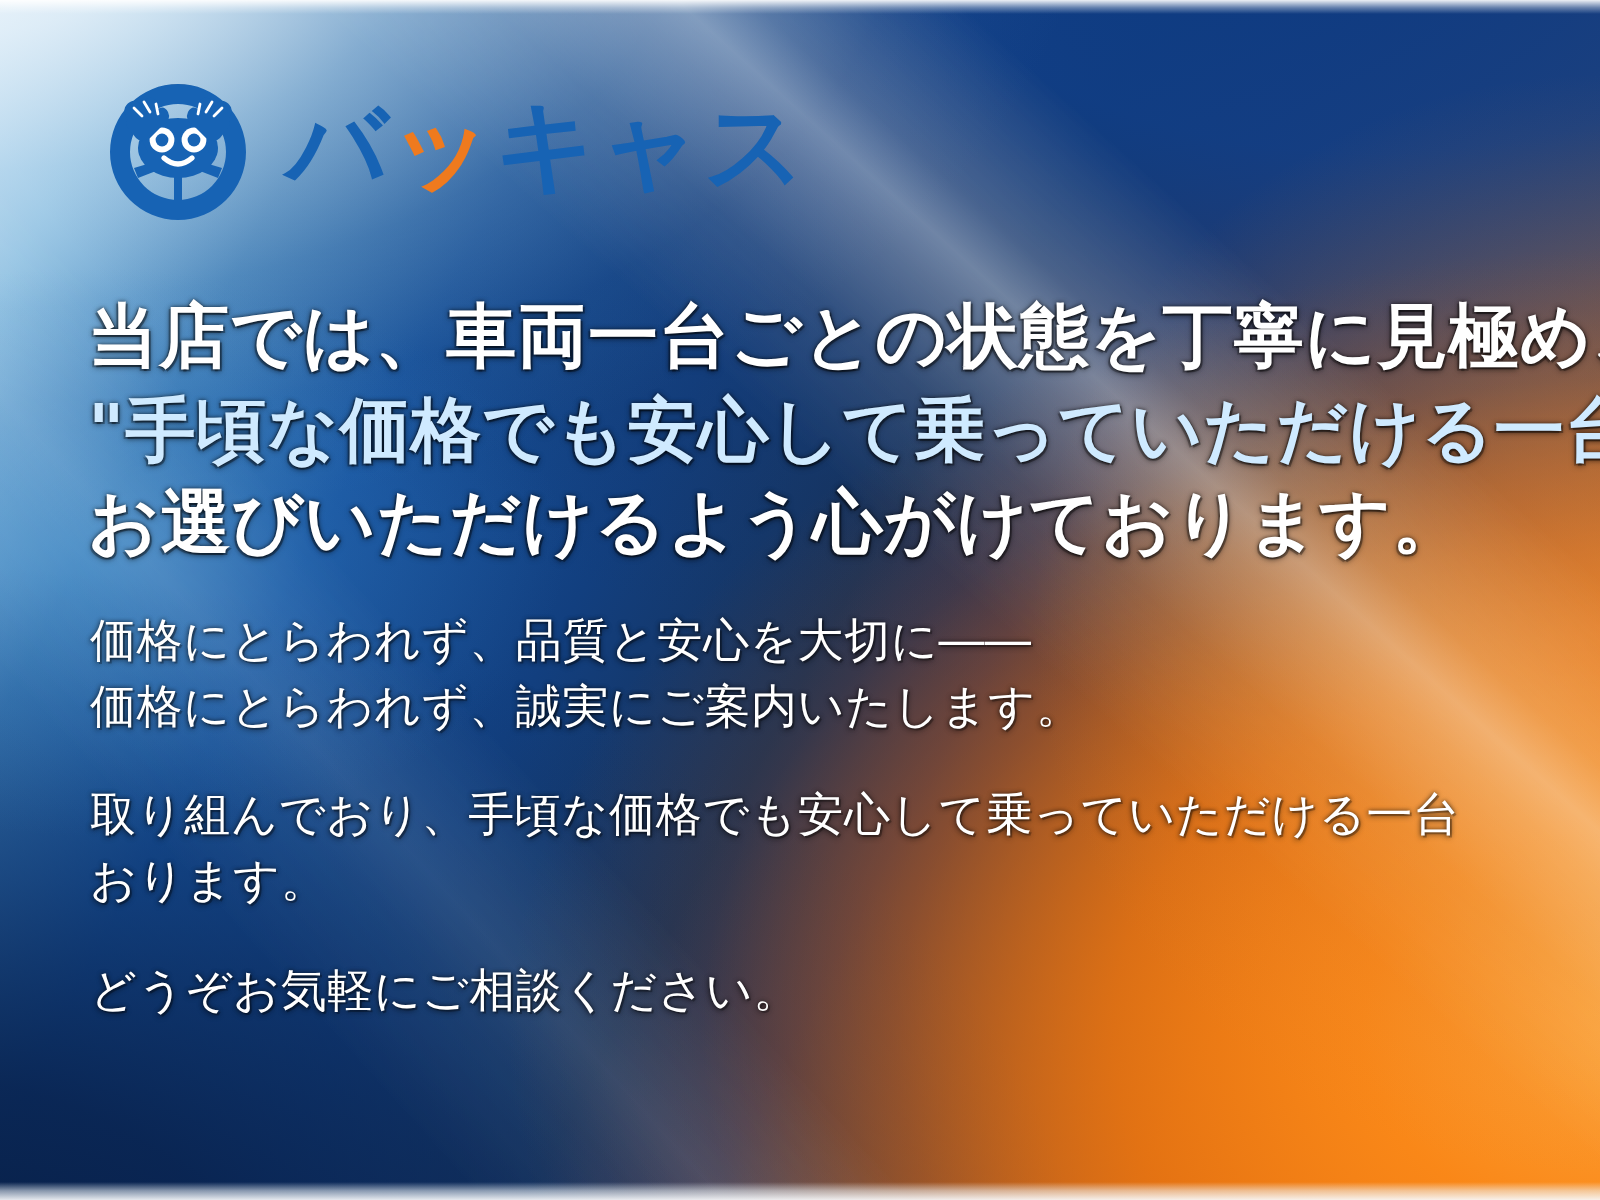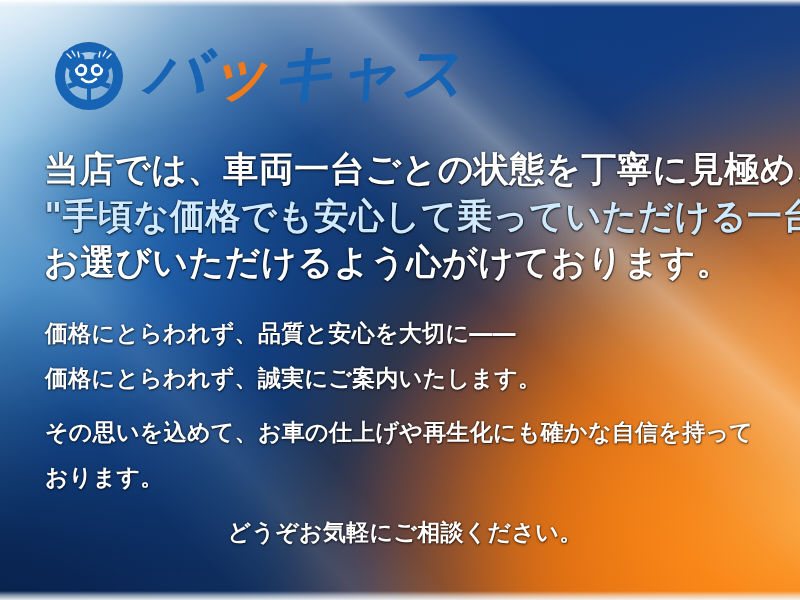--- a/index.html
+++ b/index.html
@@ -152,27 +152,26 @@
     display: flex;
     align-items: center;
     gap: 12px;
   }
   .logo-mark {
     width: 84px;
     height: 78px;
     flex: 0 0 auto;
   }
   .logo-word {
-    font-size: 62px;
+    font-size: 50px;
     font-weight: 700;
     letter-spacing: 1px;
     line-height: 1;
     color: #1763b4;
     white-space: nowrap;
-    font-style: italic;
   }
   .logo-word .accent { color: #ef7a1e; }
 
   
   .headline {
     position: absolute;
     left: 44px;
     top: 146px;
     width: 730px;
   }
@@ -192,33 +191,32 @@
   .headline .hl.tinted { color: #cfeaff; }
 
   
   .body-block {
     position: absolute;
     left: 45px;
     top: 305px;
     width: 720px;
   }
   .para { margin-bottom: 22px; }
-  .para:last-child { margin-bottom: 0; text-align: center; }
+  .para:last-child { margin-bottom: 0; }
   .para .ln {
     font-size: 23px;
-    font-weight: 700;
+    font-weight: 400;
     line-height: 1.42;
     color: #ffffff;
     letter-spacing: 0.3px;
     white-space: nowrap;
     text-shadow:
        0 0 2px rgba(0,0,0,.55),
        0 1px 3px rgba(0,0,0,.48),
        1px 1px 0 rgba(0,0,0,.26);
-    margin-top: 12px;
   }
 </style>
 </head>
 <body>
 
 <div class="stage">
 
   <div class="bg-layer bg-base"></div>
   <div class="bg-layer bg-tr"></div>
   <div class="bg-layer bg-bl"></div>
@@ -278,21 +276,21 @@
     </div>
 
     <div class="body-block">
 
       <div class="para">
         <div class="ln">価格にとらわれず、品質と安心を大切に――</div>
         <div class="ln">価格にとらわれず、誠実にご案内いたします。</div>
       </div>
 
       <div class="para">
-        <div class="ln">その思いを込めて、お車の仕上げや再生化にも確かな自信を持って</div>
+        <div class="ln">取り組んでおり、手頃な価格でも安心して乗っていただける一台</div>
         <div class="ln">おります。</div>
       </div>
 
       <div class="para">
         <div class="ln">どうぞお気軽にご相談ください。</div>
       </div>
 
     </div>
   </div>
 </div>

